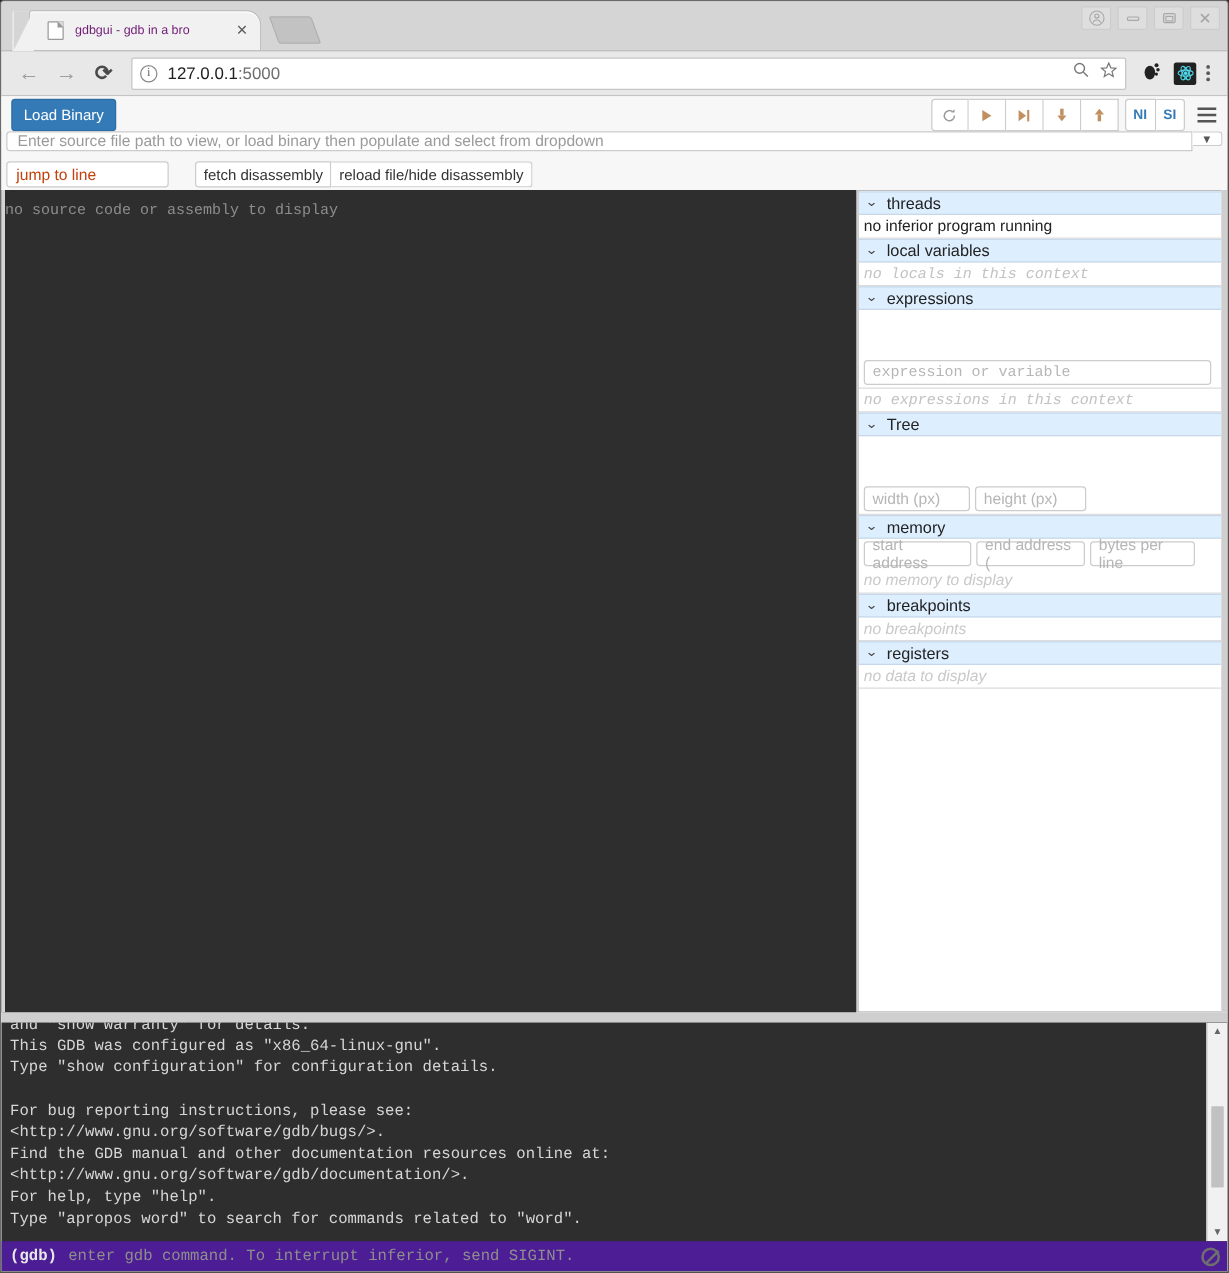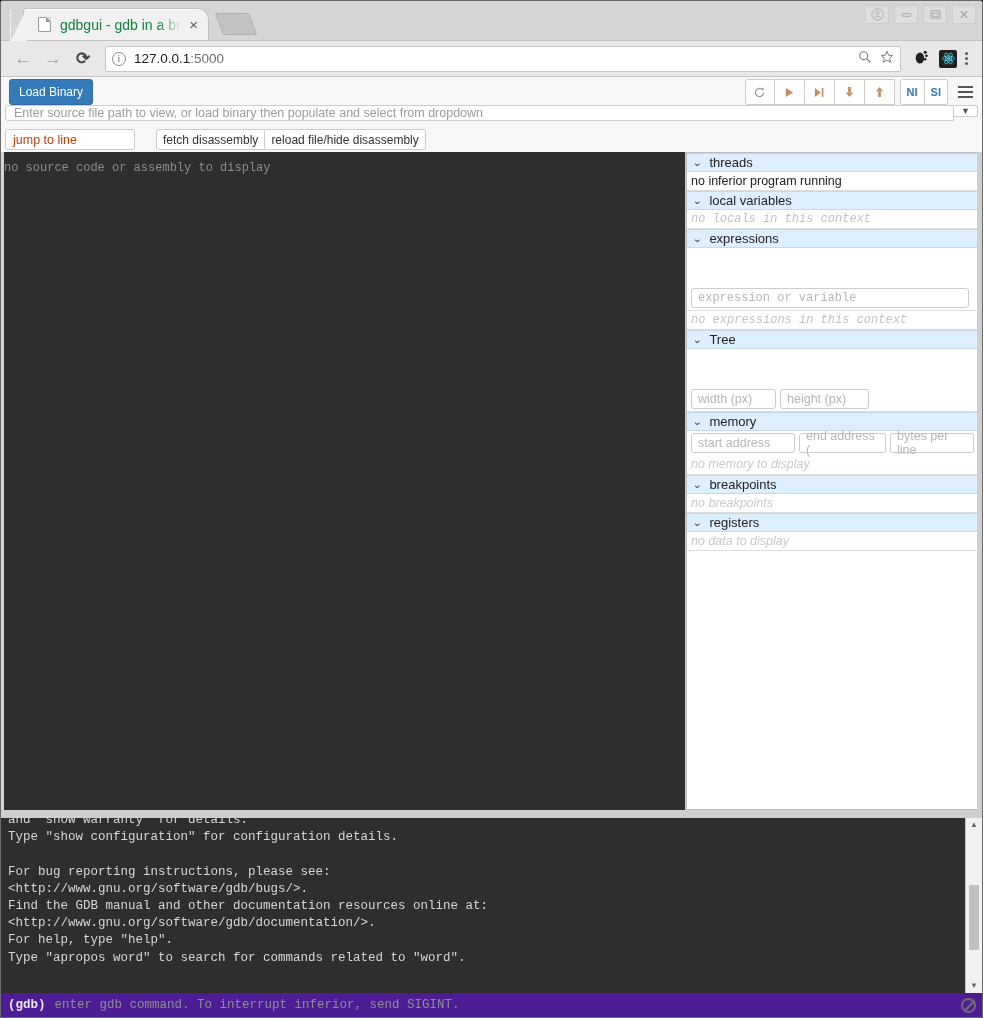--- a/index.html
+++ b/index.html
@@ -66,22 +66,22 @@
   }
   .tab-favicon:after {
     content: "";
     position: absolute;
     top: -1px; right: -1px;
     border-width: 0 5px 5px 0;
     border-style: solid;
     border-color: #d8d8d8 #d8d8d8 #9a9a9a #9a9a9a;
   }
   .tab-title {
-    font-size: 14px;
-    color: #15803d;
+    font-size: 10px;
+    color: #701a75;
     white-space: nowrap;
     overflow: hidden;
     flex: 1 1 auto;
     -webkit-mask-image: linear-gradient(to right, #000 78%, transparent 97%);
     mask-image: linear-gradient(to right, #000 78%, transparent 97%);
   }
   .tab-close {
     font-size: 15px; color: #5a5a5a;
     line-height: 1; padding: 2px 4px;
     cursor: default;
@@ -616,21 +616,21 @@
         <div class="row-fields">
           <div class="field" style="width:85px;">width (px)</div>
           <div class="field" style="width:89px;">height (px)</div>
         </div>
 
         <div class="sec-head">
           <span class="caret">⌄</span>
           <span>memory</span>
         </div>
         <div class="mem-wrap">
-          <div class="field" style="width:104px;">start address</div>
+          <div class="field" style="width:86px;">start address</div>
           <div class="field" style="width:87px;">end address (</div>
           <div class="field" style="width:84px;">bytes per line</div>
           <span class="sans-empty" style="width:290px;">no memory to display</span>
         </div>
 
         <div class="sec-head">
           <span class="caret">⌄</span>
           <span>breakpoints</span>
         </div>
         <div class="sec-body">
@@ -647,20 +647,21 @@
 
       </div>
     </div>
 
     <div class="console-gap"></div>
 
     <div class="console">
       <div class="console-scroll">
         <div class="console-lines" id="console-lines">
             <div class="line">and "show warranty" for details.</div>
+            <div class="line">This GDB was configured as "x86_64-linux-gnu".</div>
             <div class="line">Type "show configuration" for configuration details.</div>
             <div class="line"> </div>
             <div class="line">For bug reporting instructions, please see:</div>
             <div class="line">&lt;http://www.gnu.org/software/gdb/bugs/&gt;.</div>
             <div class="line">Find the GDB manual and other documentation resources online at:</div>
             <div class="line">&lt;http://www.gnu.org/software/gdb/documentation/&gt;.</div>
             <div class="line">For help, type "help".</div>
             <div class="line">Type "apropos word" to search for commands related to "word".</div>
           </div>
         <div class="cbar">

